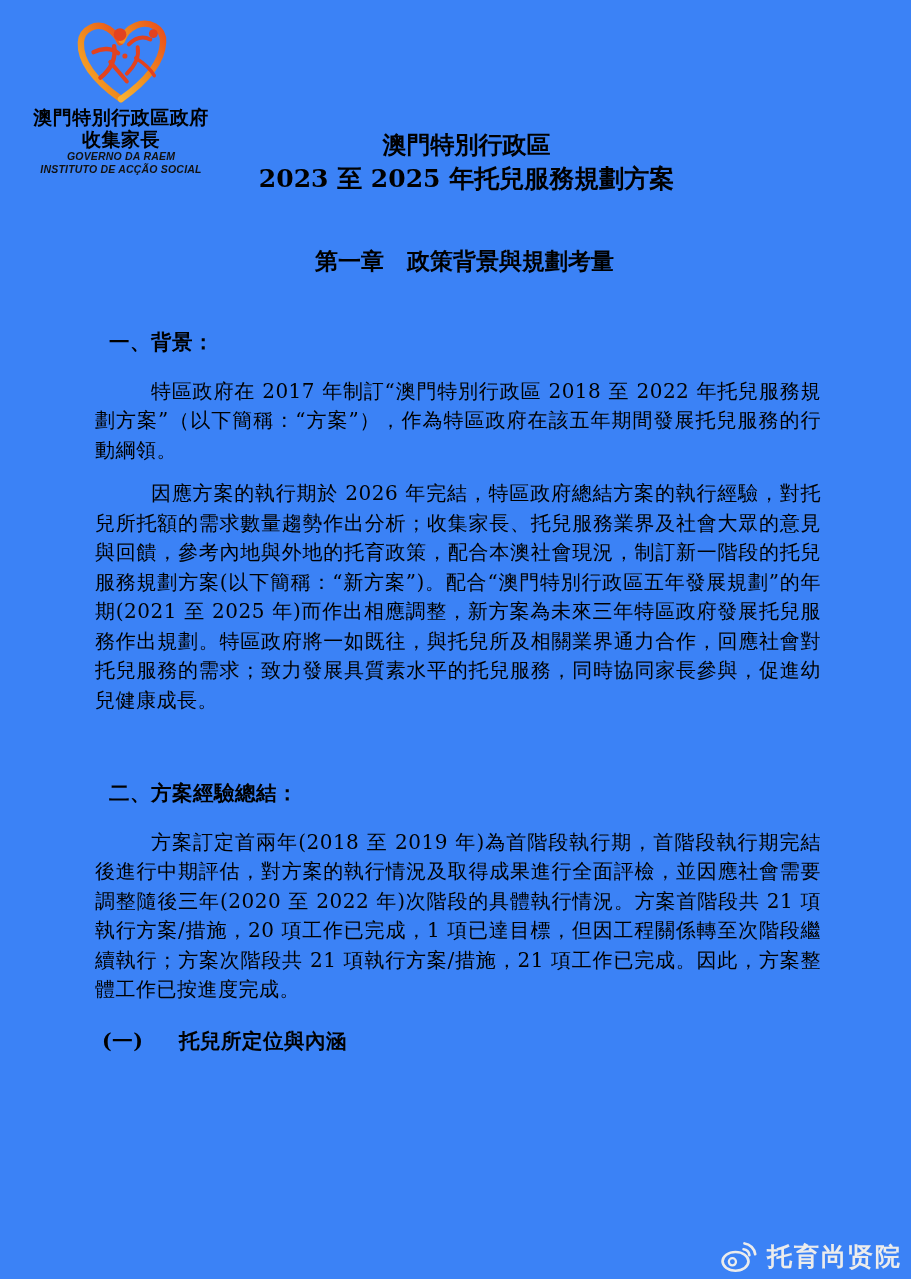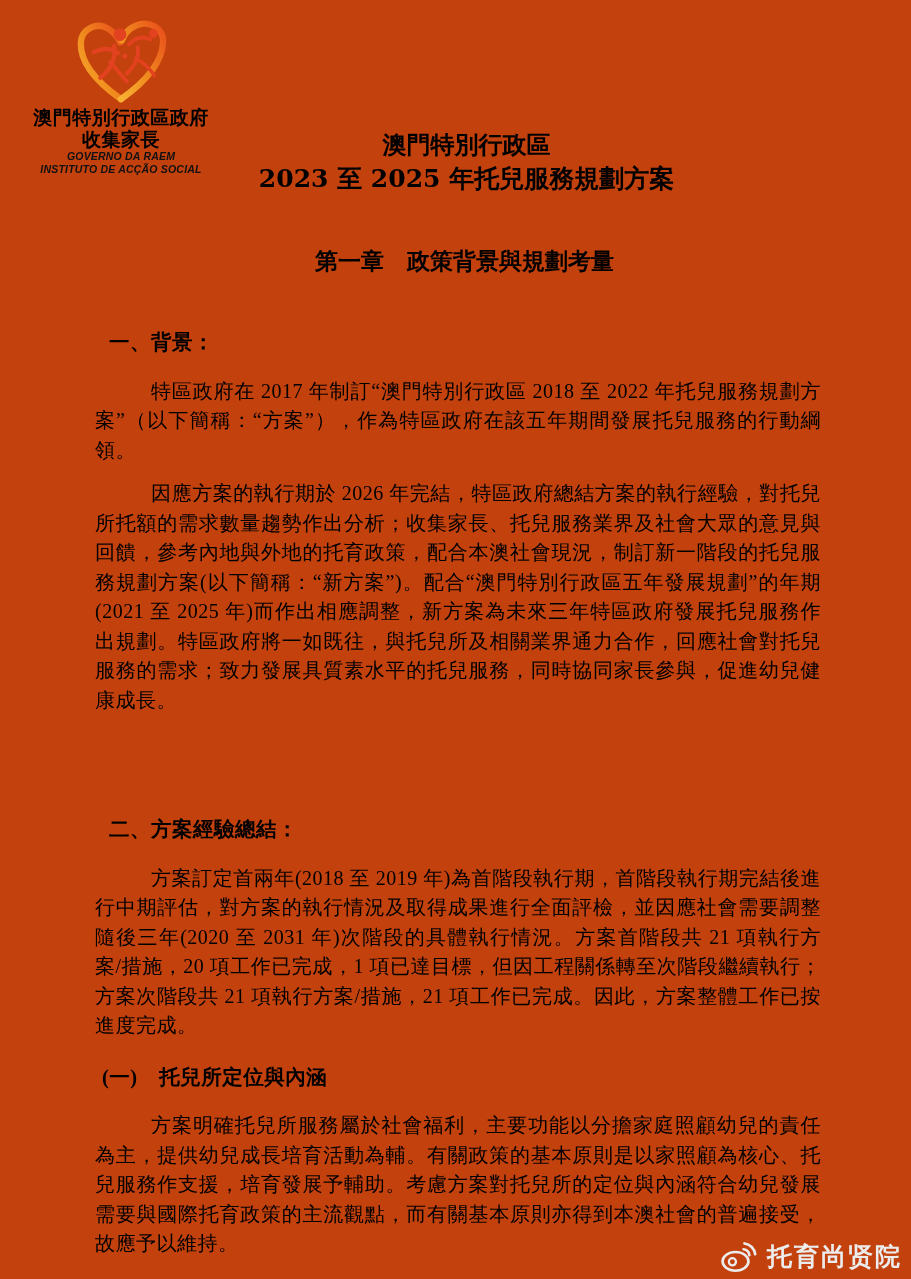--- a/index.html
+++ b/index.html
@@ -1,19 +1,19 @@
 <!DOCTYPE html>
 <html><head>
 <meta charset="utf-8">
 <style>
   html,body { margin:0; padding:0; background:#ffffff; }
   .page {
     position:relative;
     width:911px; height:1279px;
-    background:#c2410c;
+    background:#3b82f6;
     color:#000;
     font-family:"DejaVu Serif", serif;
     overflow:hidden;
   }
 
   
   .logo-block {
     position:absolute; top:12px; left:29px; width:184px;
     text-align:center;
   }
@@ -46,35 +46,34 @@
     font-size:23px; font-weight:700;
     line-height:30px;
   }
 
   
   .body-text {
     margin:52px 90px 0 95px;
     font-size:20px; line-height:29.5px;
     text-align:justify;
     letter-spacing:0.5px;
-    font-family:Liberation Serif, serif;
   }
   .section-heading {
     margin:0 0 0 14px;
     font-size:20.5px; font-weight:700;
     line-height:29.5px;
   }
-  .section-heading.sec2 { margin-top:100px; }
+  .section-heading.sec2 { margin-top:64px; }
   .sub-heading {
     margin:22px 0 0 7px;
     font-size:20.5px; font-weight:700;
     line-height:29.5px;
   }
   .sub-heading .sub-num { display:inline-block; }
-  .sub-heading .sub-title { display:inline-block; margin-left:16px; }
+  .sub-heading .sub-title { display:inline-block; margin-left:28px; }
   .body-text p {
     margin:14px 0 0 0;
     text-indent:56px;
   }
   .body-text p.p-first { margin-top:19px; }
 
   
   .watermark {
     position:absolute; right:9px; bottom:6px;
     display:flex; align-items:center; gap:7px;
@@ -132,28 +131,27 @@
   <div class="body-text">
 
     <div class="section-heading">一、背景：</div>
 
     <p class="p-first">特區政府在 2017 年制訂“澳門特別行政區 2018 至 2022 年托兒服務規劃方案”（以下簡稱：“方案”），作為特區政府在該五年期間發展托兒服務的行動綱領。</p>
 
     <p>因應方案的執行期於 2026 年完結，特區政府總結方案的執行經驗，對托兒所托額的需求數量趨勢作出分析；收集家長、托兒服務業界及社會大眾的意見與回饋，參考內地與外地的托育政策，配合本澳社會現況，制訂新一階段的托兒服務規劃方案(以下簡稱：“新方案”)。配合“澳門特別行政區五年發展規劃”的年期(2021 至 2025 年)而作出相應調整，新方案為未來三年特區政府發展托兒服務作出規劃。特區政府將一如既往，與托兒所及相關業界通力合作，回應社會對托兒服務的需求；致力發展具質素水平的托兒服務，同時協同家長參與，促進幼兒健康成長。</p>
 
     <div class="section-heading sec2">二、方案經驗總結：</div>
 
-    <p class="p-first">方案訂定首兩年(2018 至 2019 年)為首階段執行期，首階段執行期完結後進行中期評估，對方案的執行情況及取得成果進行全面評檢，並因應社會需要調整隨後三年(2020 至 2031 年)次階段的具體執行情況。方案首階段共 21 項執行方案/措施，20 項工作已完成，1 項已達目標，但因工程關係轉至次階段繼續執行；方案次階段共 21 項執行方案/措施，21 項工作已完成。因此，方案整體工作已按進度完成。</p>
+    <p class="p-first">方案訂定首兩年(2018 至 2019 年)為首階段執行期，首階段執行期完結後進行中期評估，對方案的執行情況及取得成果進行全面評檢，並因應社會需要調整隨後三年(2020 至 2022 年)次階段的具體執行情況。方案首階段共 21 項執行方案/措施，20 項工作已完成，1 項已達目標，但因工程關係轉至次階段繼續執行；方案次階段共 21 項執行方案/措施，21 項工作已完成。因此，方案整體工作已按進度完成。</p>
 
     <div class="sub-heading">
       <span class="sub-num">(一)</span>
       <span class="sub-title">托兒所定位與內涵</span>
     </div>
 
-    <p class="p-first">方案明確托兒所服務屬於社會福利，主要功能以分擔家庭照顧幼兒的責任為主，提供幼兒成長培育活動為輔。有關政策的基本原則是以家照顧為核心、托兒服務作支援，培育發展予輔助。考慮方案對托兒所的定位與內涵符合幼兒發展需要與國際托育政策的主流觀點，而有關基本原則亦得到本澳社會的普遍接受，故應予以維持。</p>
 
   </div>
 
   <div class="watermark">
     <svg width="40" height="34" viewBox="0 0 44 38" aria-hidden="true">
       <ellipse cx="17" cy="25" rx="14.5" ry="10.5" fill="none" stroke="#ececec" stroke-width="3"></ellipse>
       <circle cx="13.5" cy="25.5" r="4" fill="none" stroke="#ececec" stroke-width="2.5"></circle>
       <path d="M27 5 a14 14 0 0 1 12 12" fill="none" stroke="#ececec" stroke-width="3" stroke-linecap="round"></path>
       <path d="M26 11.5 a7.5 7.5 0 0 1 6.5 6.5" fill="none" stroke="#ececec" stroke-width="3" stroke-linecap="round"></path>
     </svg>

